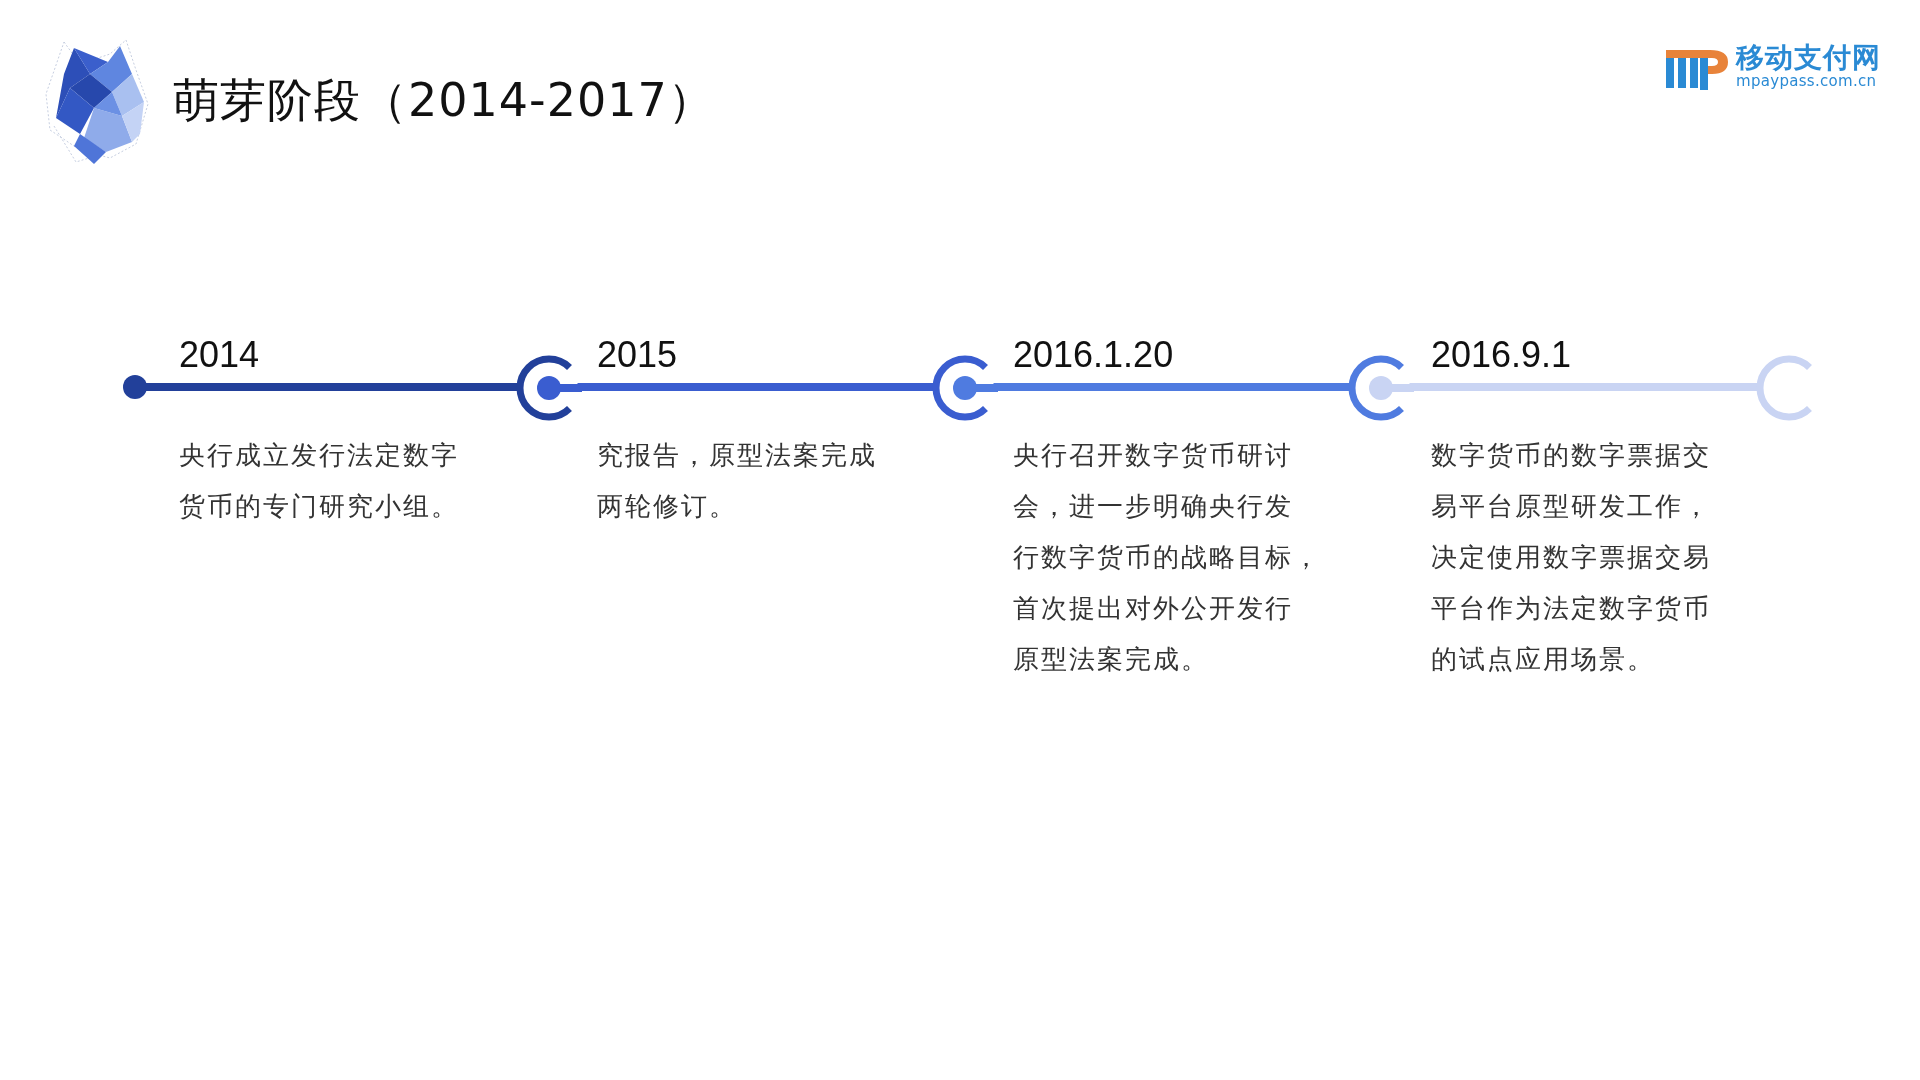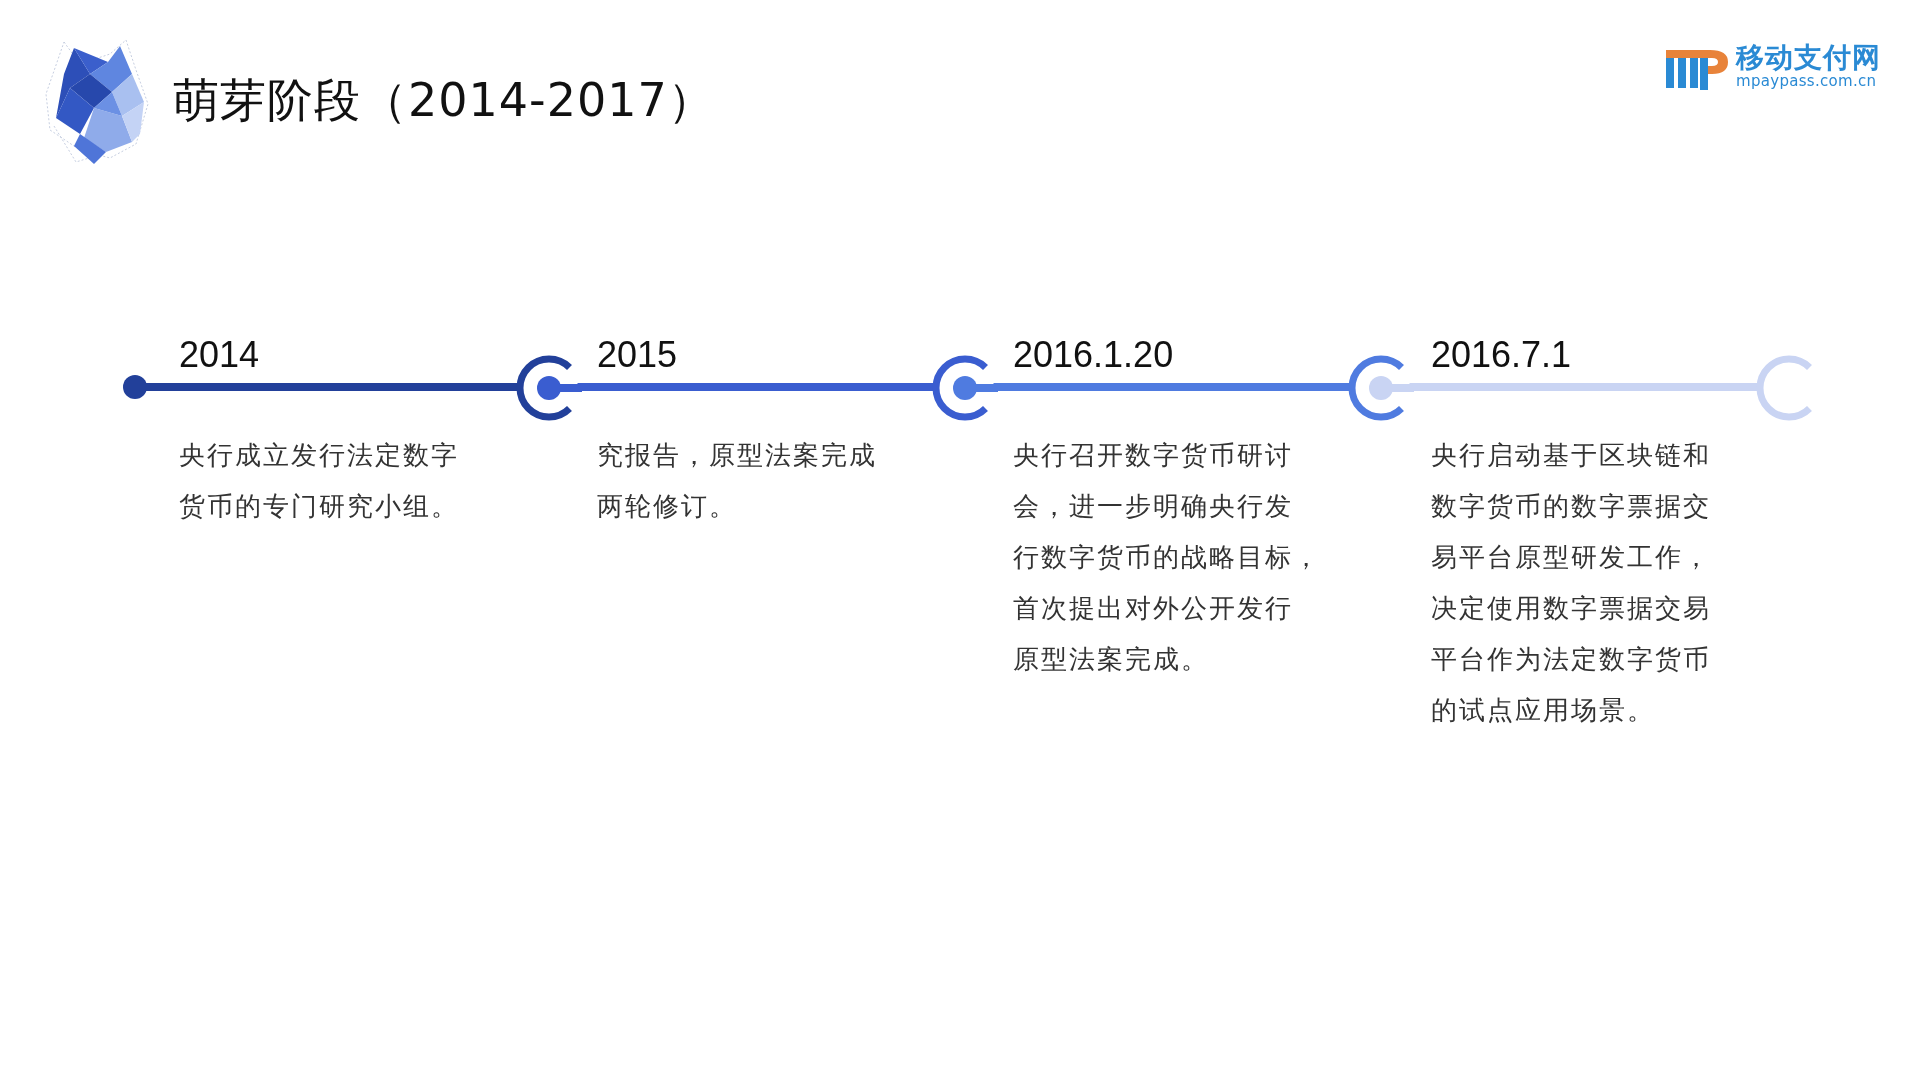--- a/index.html
+++ b/index.html
@@ -108,38 +108,37 @@
   <div class="node" style="left:1739px;">
     <svg viewBox="0 0 66 66">
       <circle cx="33" cy="33" r="29" fill="#ffffff" stroke="none"></circle>
       <path d="M53.5 12.5 A29 29 0 1 0 53.5 53.5" fill="none" stroke="#c9d4f3" stroke-width="7"></path>
     </svg>
   </div>
 
   <div class="year" style="left:162px;">2014</div>
   <div class="year" style="left:580px;">2015</div>
   <div class="year" style="left:996px;">2016.1.20</div>
-  <div class="year" style="left:1414px;">2016.7.1</div>
+  <div class="year" style="left:1414px;">2016.9.1</div>
 
   <div class="desc" style="left:162px;">
     <div>央行成立发行法定数字</div>
     <div>货币的专门研究小组。</div>
   </div>
   <div class="desc" style="left:580px;">
     <div>究报告，原型法案完成</div>
     <div>两轮修订。</div>
   </div>
   <div class="desc" style="left:996px; width:340px;">
     <div>央行召开数字货币研讨</div>
     <div>会，进一步明确央行发</div>
     <div>行数字货币的战略目标，</div>
     <div>首次提出对外公开发行</div>
     <div>原型法案完成。</div>
   </div>
   <div class="desc" style="left:1414px;">
-    <div>央行启动基于区块链和</div>
     <div>数字货币的数字票据交</div>
     <div>易平台原型研发工作，</div>
     <div>决定使用数字票据交易</div>
     <div>平台作为法定数字货币</div>
     <div>的试点应用场景。</div>
   </div>
 </div>
 
 </body></html>

